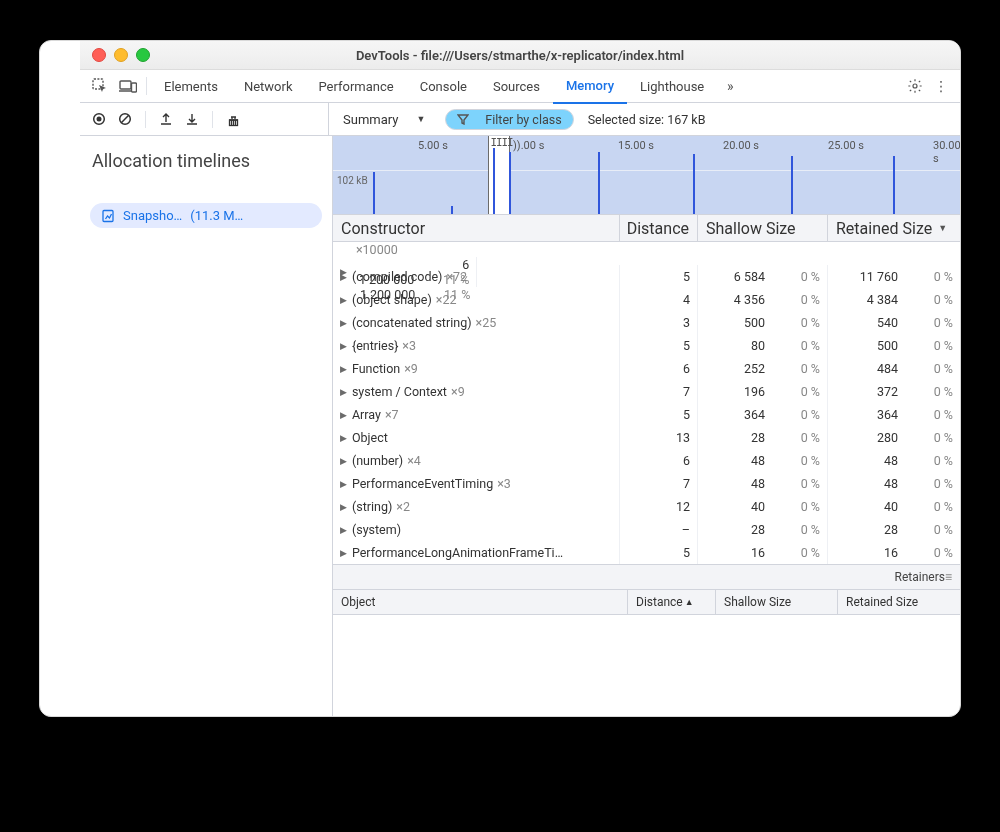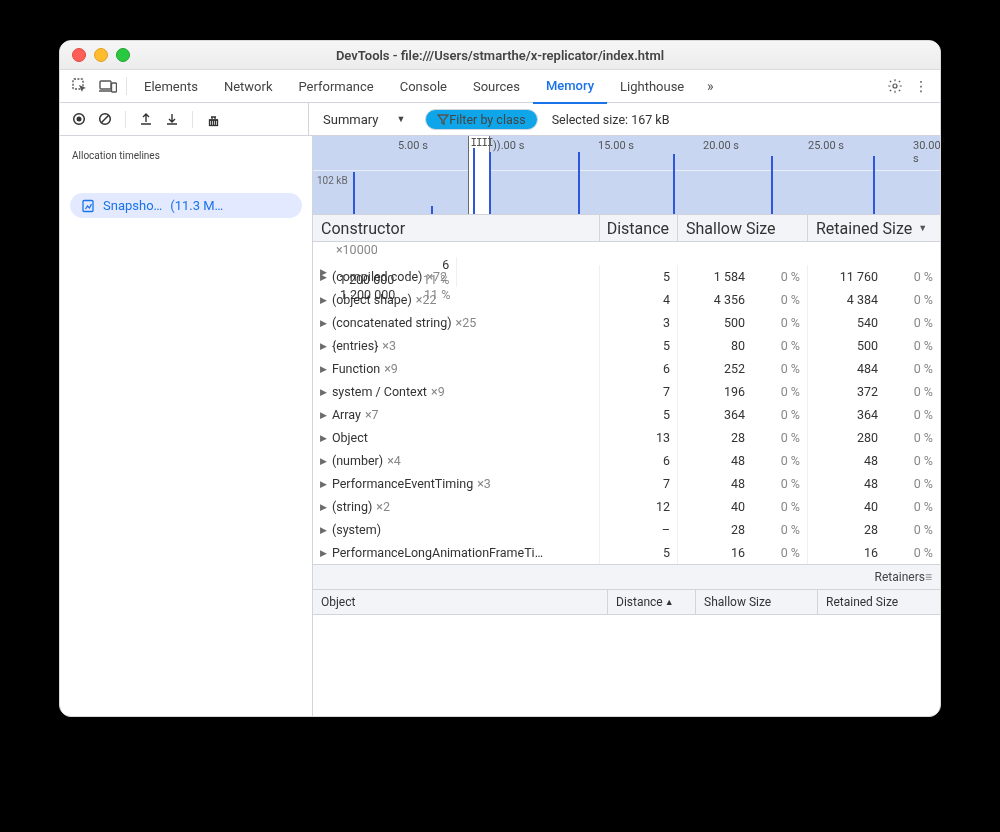--- a/index.html
+++ b/index.html
@@ -29,20 +29,21 @@
     justify-content:center;
   }
   .window{
     width:880px;
     margin-top:40px;
     background:var(--winbg);
     border-radius:12px;
     box-shadow:0 20px 60px var(--shadow);
     overflow:hidden;
     border:1px solid #d9d9d9;
+    padding-left:40px;
   }
   
   .titlebar{
     height:28px;
     background:linear-gradient(#f6f6f6,#ececec);
     display:flex;
     align-items:center;
     position:relative;
     border-bottom:1px solid #dcdcdc;
   }
@@ -71,33 +72,33 @@
   .toolsrow{display:flex;height:32px;border-bottom:1px solid var(--border)}
   .tools-left{
     width:232px;display:flex;align-items:center;padding:0 8px;gap:4px;
     border-right:1px solid var(--border);
   }
   .tools-left .tbtn{width:22px;height:22px;display:flex;align-items:center;justify-content:center;color:#444}
   .tools-left .sep{width:1px;height:17px;background:var(--sep);margin:0 5px}
   .tools-right{flex:1;display:flex;align-items:center;padding:0 8px;gap:14px}
   .summary{display:flex;align-items:center;gap:18px;font-size:13px;color:#333;padding:0 6px}
   .chip{
-    display:flex;align-items:center;gap:0;
+    display:flex;align-items:center;gap:16px;
     border:1px solid var(--border);border-radius:999px;
-    padding:2px 11px;font-size:12.5px;color:#444;background:#0ea5e9;
+    padding:2px 11px;font-size:12.5px;color:#444;background:#7dd3fc;
   }
   .seltext{font-size:12.5px;color:#333}
   
   .body{display:flex;height:580px}
   .left{
     width:232px;border-right:1px solid var(--border);
     padding:8px 10px;
   }
   .profiles{display:flex;align-items:center;gap:9px;margin:6px 4px 14px;color:#333;font-size:13px}
-  .sec-label{font-size:10px;color:#444;margin:6px 2px 8px}
+  .sec-label{font-size:18px;color:#444;margin:6px 2px 8px}
   .snap{
     display:flex;align-items:center;gap:8px;
     background:var(--accent-bg);border-radius:14px;
     padding:5px 11px;font-size:13px;margin-top:32px;
   }
   .snap .name{color:var(--accent);max-width:90px;white-space:nowrap;overflow:hidden;text-overflow:ellipsis}
   .snap .size{color:var(--accent)}
   .snap .icn{color:var(--accent);font-size:12px}
   
   .right{flex:1;display:flex;flex-direction:column}
@@ -299,21 +300,21 @@
               </div>
             </div>
             <div class="grow">
               <div class="c">
                 <span class="expander">▶</span>
                 <span>(compiled code)</span>
                 <span class="xcount">×72</span>
               </div>
               <div class="c num">5</div>
               <div class="c pair">
-                <span>1 584</span>
+                <span>6 584</span>
                 <span class="pct">0 %</span>
               </div>
               <div class="c pair">
                 <span>11 760</span>
                 <span class="pct">0 %</span>
               </div>
             </div>
             <div class="grow">
               <div class="c">
                 <span class="expander">▶</span>

